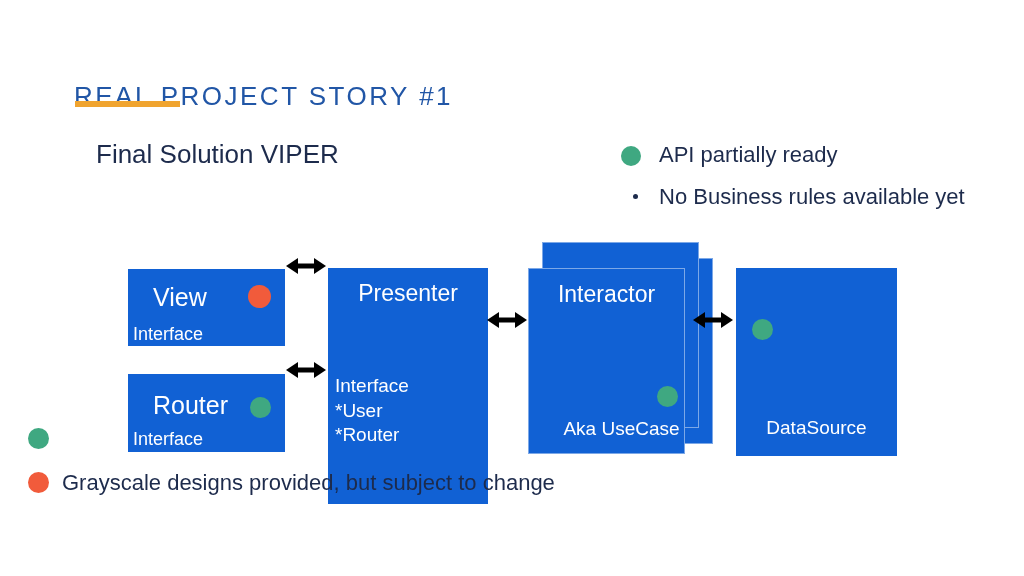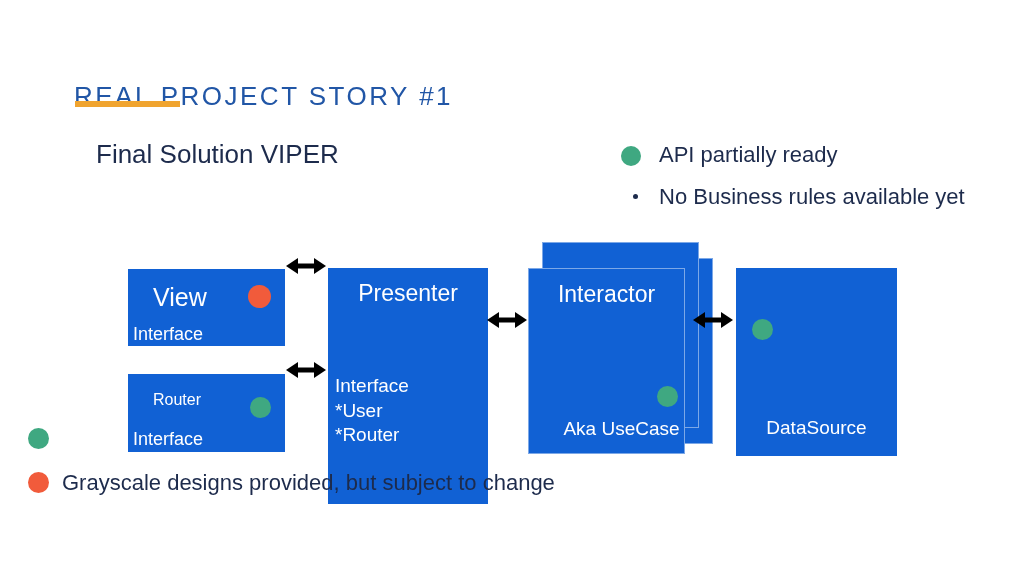--- a/index.html
+++ b/index.html
@@ -80,21 +80,21 @@
   <div class="dot navy" style="left:633px;top:194px;width:5px;height:5px;"></div>
   <div class="note-text" style="left:659px;top:184px;">No Business rules available yet</div>
 
   <div class="box" style="left:128px;top:227px;width:157px;height:77px;">
     <div class="box-title" style="left:25px;top:14px;font-size:25px;">View</div>
     <div class="dot orange" style="left:120px;top:16px;width:23px;height:23px;"></div>
     <div class="box-sub" style="left:5px;top:55px;">Interface</div>
   </div>
 
   <div class="box" style="left:128px;top:332px;width:157px;height:78px;">
-    <div class="box-title" style="left:25px;top:17px;font-size:16px;">Router</div>
+    <div class="box-title" style="left:25px;top:17px;font-size:25px;">Router</div>
     <div class="dot green" style="left:122px;top:23px;width:21px;height:21px;"></div>
     <div class="box-sub" style="left:5px;top:55px;">Interface</div>
   </div>
 
   <div class="box" style="left:328px;top:226px;width:160px;height:236px;">
     <div class="box-title centered" style="top:12px;">Presenter</div>
     <div class="presenter-lines">
       <div>Interface</div>
       <div>*User</div>
       <div>*Router</div>

